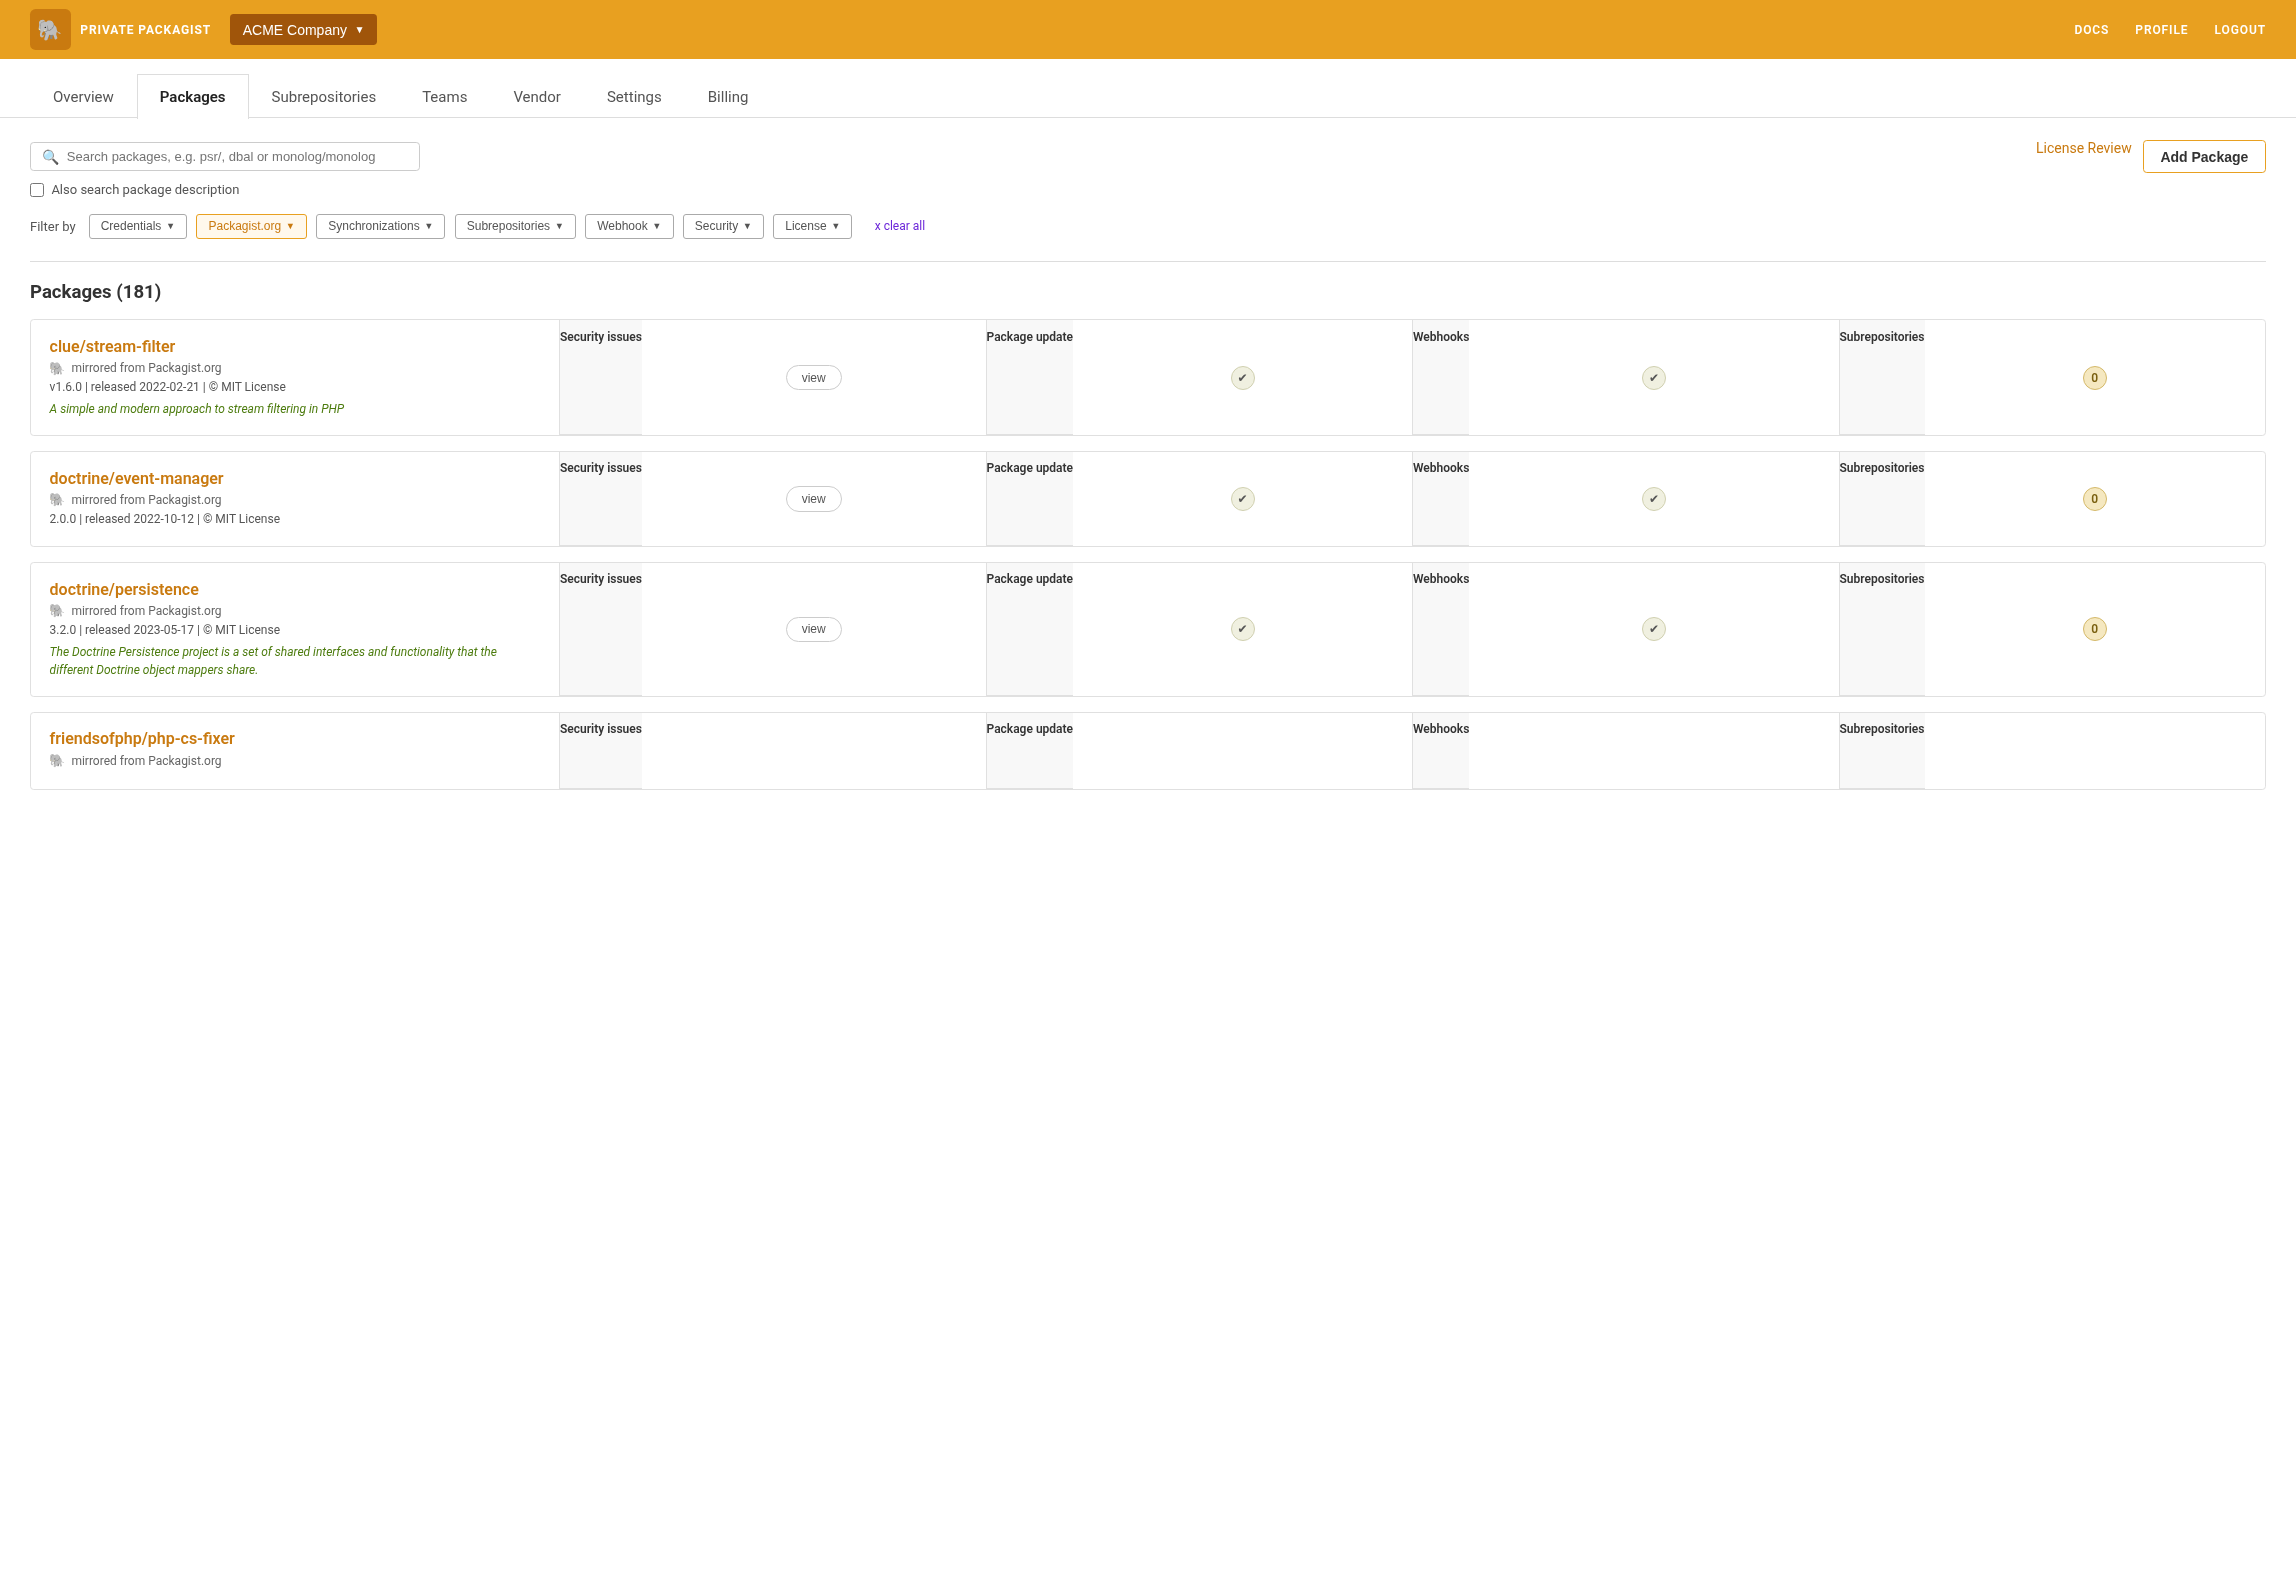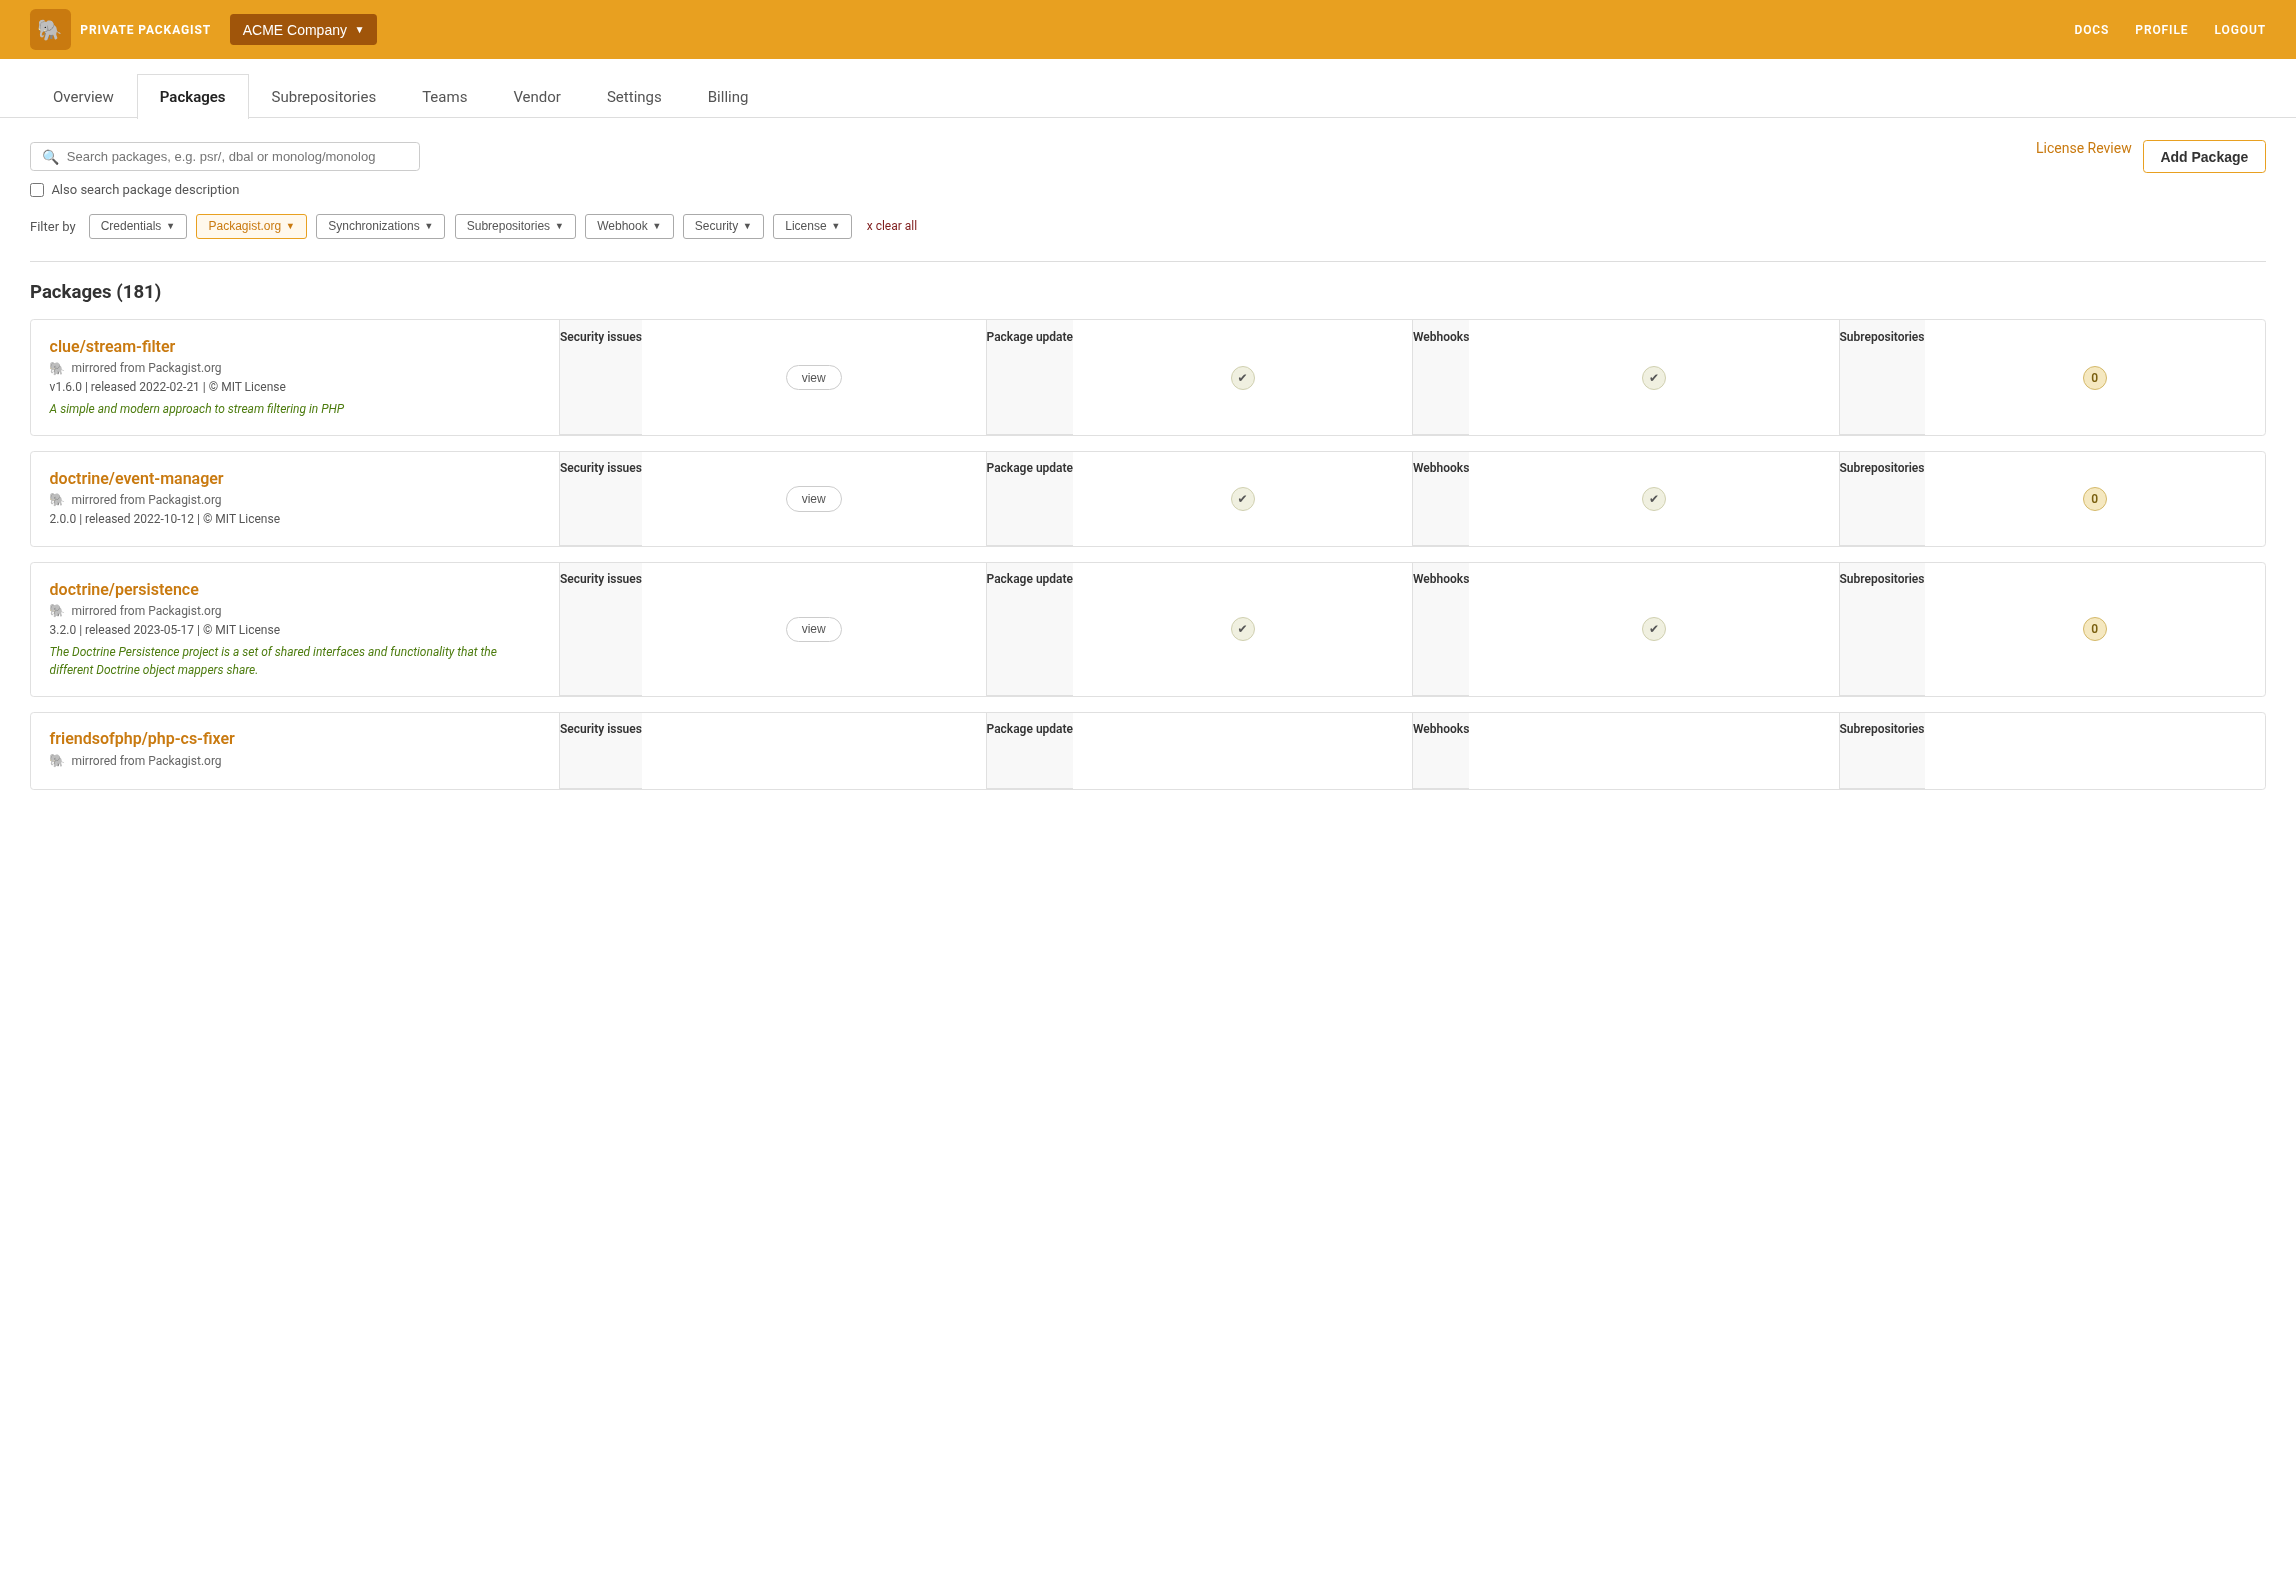--- a/index.html
+++ b/index.html
@@ -91,21 +91,21 @@
     .filter-row { display: flex; align-items: center; gap: 9.3px; margin-bottom: 22px; flex-wrap: wrap; }
     .filter-label { color: #555; font-size: 13px; margin-right: 3.7px; }
     .filter-btn {
       border: 0.9px solid; border-radius: 3px; padding: 4.6px 11px;
       font-size: 12px; cursor: pointer; display: flex; align-items: center; gap: 4.6px;
       background: #fff;
     }
     .filter-btn.gray { border-color: #aaa; color: #555; }
     .filter-btn.yellow { border-color: #e8a020; color: #c97a10; background: #fff8ec; }
     .filter-btn .chevron { font-size: 9.3px; }
-    .clear-all { color: #7f1d1d; font-size: 12px; cursor: pointer; margin-left: 5px; }
+    .clear-all { color: #6d28d9; font-size: 12px; cursor: pointer; margin-left: 13px; }
 
     
     .packages-heading { font-size: 18.6px; font-weight: 700; margin-bottom: 16.7px; }
 
     
     .package-card {
       border: 0.9px solid #e0e0e0; border-radius: 3.7px;
       margin-bottom: 15px; overflow: hidden;
     }
     .package-card-inner { display: flex; }

